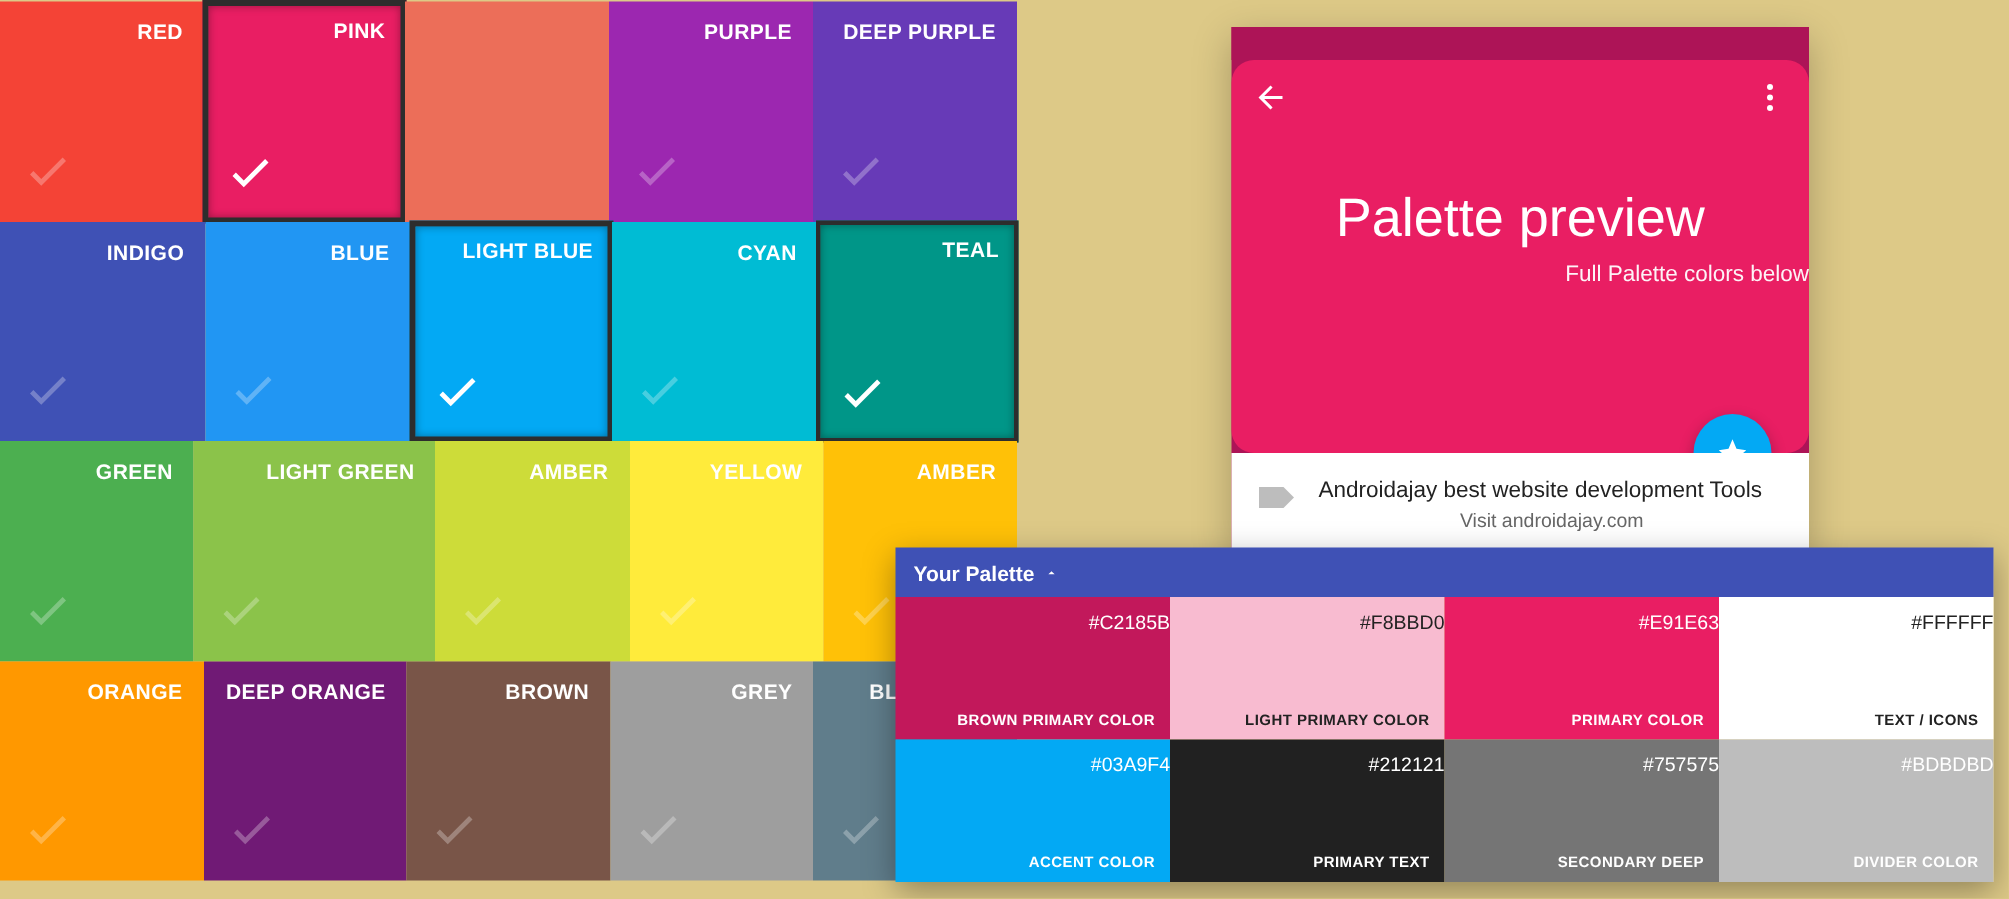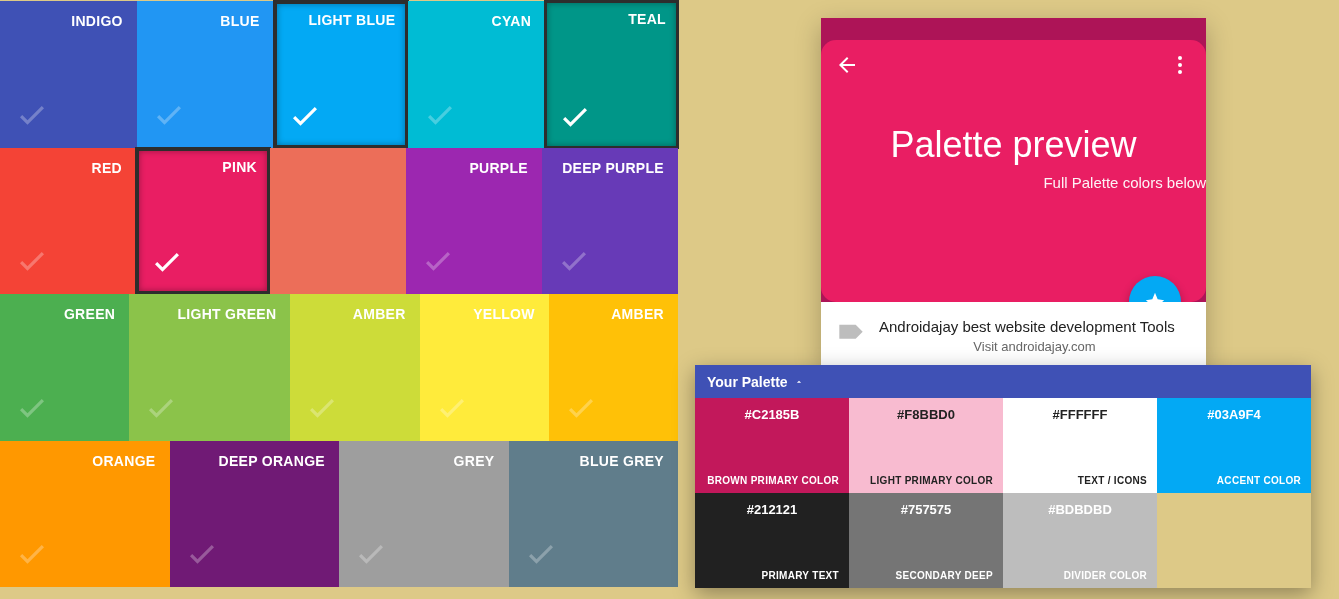--- a/index.html
+++ b/index.html
@@ -24,35 +24,64 @@
   .ptitle{color:#fff;font-size:36px;font-weight:300;}
   .psub{color:#fff;font-size:15px;margin-top:8px;opacity:.95;text-align:right;}
   .card{background:#fff;padding:16px 16px 12px 58px;position:relative;}
   .tag{position:absolute;left:16px;top:18px;width:28px;height:20px;}
   .tag svg{fill:#bdbdbd;}
   .cardline1{font-size:15px;color:#222;}
   .cardline2{font-size:13px;color:#666;text-align:center;margin-top:4px;}
   .fab{position:absolute;right:25px;top:258px;width:52px;height:52px;border-radius:50%;background:#03a9f4;display:flex;align-items:center;justify-content:center;box-shadow:0 4px 10px rgba(0,0,0,0.3);}
   .fab svg{fill:#fff;width:22px;height:22px;}
 
-  .panel{position:absolute;right:28px;bottom:11px;width:616px;box-shadow:0 6px 20px rgba(0,0,0,0.35);}
+  .panel{position:absolute;right:10px;bottom:11px;width:732px;box-shadow:0 6px 20px rgba(0,0,0,0.35);}
   .panel-head{background:#3f51b5;color:#fff;height:33px;display:flex;align-items:center;padding:0 12px;font-size:14px;font-weight:700;}
   .panel-head .chev{margin-left:6px;}
   .panel-body{display:flex;flex-wrap:wrap;}
   .pcell{width:25%;height:95px;position:relative;padding:9px 0 0 0;}
-  .pcell .hex{text-align:center;font-size:13px;font-weight:700;}
+  .pcell .hex{text-align:right;font-size:13px;font-weight:400;}
   .pcell .role{position:absolute;bottom:7px;right:10px;font-size:10px;font-weight:700;letter-spacing:.3px;}
   .pcell.dark{color:#fff;}
   .pcell.light{color:#222;}
 </style>
 </head>
 <body>
 
 <div class="grid" id="grid">
     <div class="row">
+      <div class="swatch" style="background: rgb(244, 67, 54);">
+        <div class="label">RED</div>
+        <div class="check"><svg viewBox="0 0 24 24" fill="#fff">
+            <path d="M9 16.2l-3.5-3.5L4 14.2 9 19.2 20 8.2l-1.5-1.5z"></path>
+          </svg></div>
+      </div>
+      <div class="swatch sel" style="background: rgb(233, 30, 99);">
+        <div class="label">PINK</div>
+        <div class="check"><svg viewBox="0 0 24 24" fill="#fff">
+            <path d="M9 16.2l-3.5-3.5L4 14.2 9 19.2 20 8.2l-1.5-1.5z"></path>
+          </svg></div>
+      </div>
+      <div class="swatch" style="background: rgb(236, 110, 89);">
+        <div class="label"></div>
+      </div>
+      <div class="swatch" style="background: rgb(156, 39, 176);">
+        <div class="label">PURPLE</div>
+        <div class="check"><svg viewBox="0 0 24 24" fill="#fff">
+            <path d="M9 16.2l-3.5-3.5L4 14.2 9 19.2 20 8.2l-1.5-1.5z"></path>
+          </svg></div>
+      </div>
+      <div class="swatch" style="background: rgb(103, 58, 183);">
+        <div class="label">DEEP PURPLE</div>
+        <div class="check"><svg viewBox="0 0 24 24" fill="#fff">
+            <path d="M9 16.2l-3.5-3.5L4 14.2 9 19.2 20 8.2l-1.5-1.5z"></path>
+          </svg></div>
+      </div>
+    </div>
+    <div class="row">
       <div class="swatch" style="background: rgb(63, 81, 181);">
         <div class="label">INDIGO</div>
         <div class="check"><svg viewBox="0 0 24 24" fill="#fff">
             <path d="M9 16.2l-3.5-3.5L4 14.2 9 19.2 20 8.2l-1.5-1.5z"></path>
           </svg></div>
       </div>
       <div class="swatch" style="background: rgb(33, 150, 243);">
         <div class="label">BLUE</div>
         <div class="check"><svg viewBox="0 0 24 24" fill="#fff">
             <path d="M9 16.2l-3.5-3.5L4 14.2 9 19.2 20 8.2l-1.5-1.5z"></path>
@@ -71,49 +100,20 @@
           </svg></div>
       </div>
       <div class="swatch sel" style="background: rgb(0, 150, 136); border-width: 3px;">
         <div class="label">TEAL</div>
         <div class="check"><svg viewBox="0 0 24 24" fill="#fff">
             <path d="M9 16.2l-3.5-3.5L4 14.2 9 19.2 20 8.2l-1.5-1.5z"></path>
           </svg></div>
       </div>
     </div>
     <div class="row">
-      <div class="swatch" style="background: rgb(244, 67, 54);">
-        <div class="label">RED</div>
-        <div class="check"><svg viewBox="0 0 24 24" fill="#fff">
-            <path d="M9 16.2l-3.5-3.5L4 14.2 9 19.2 20 8.2l-1.5-1.5z"></path>
-          </svg></div>
-      </div>
-      <div class="swatch sel" style="background: rgb(233, 30, 99);">
-        <div class="label">PINK</div>
-        <div class="check"><svg viewBox="0 0 24 24" fill="#fff">
-            <path d="M9 16.2l-3.5-3.5L4 14.2 9 19.2 20 8.2l-1.5-1.5z"></path>
-          </svg></div>
-      </div>
-      <div class="swatch" style="background: rgb(236, 110, 89);">
-        <div class="label"></div>
-      </div>
-      <div class="swatch" style="background: rgb(156, 39, 176);">
-        <div class="label">PURPLE</div>
-        <div class="check"><svg viewBox="0 0 24 24" fill="#fff">
-            <path d="M9 16.2l-3.5-3.5L4 14.2 9 19.2 20 8.2l-1.5-1.5z"></path>
-          </svg></div>
-      </div>
-      <div class="swatch" style="background: rgb(103, 58, 183);">
-        <div class="label">DEEP PURPLE</div>
-        <div class="check"><svg viewBox="0 0 24 24" fill="#fff">
-            <path d="M9 16.2l-3.5-3.5L4 14.2 9 19.2 20 8.2l-1.5-1.5z"></path>
-          </svg></div>
-      </div>
-    </div>
-    <div class="row">
       <div class="swatch" style="background: rgb(76, 175, 80);">
         <div class="label">GREEN</div>
         <div class="check"><svg viewBox="0 0 24 24" fill="#fff">
             <path d="M9 16.2l-3.5-3.5L4 14.2 9 19.2 20 8.2l-1.5-1.5z"></path>
           </svg></div>
       </div>
       <div class="swatch" style="background: rgb(139, 195, 74); padding-left: 32px;">
         <div class="label">LIGHT GREEN</div>
         <div class="check"><svg viewBox="0 0 24 24" fill="#fff">
             <path d="M9 16.2l-3.5-3.5L4 14.2 9 19.2 20 8.2l-1.5-1.5z"></path>
@@ -140,20 +140,26 @@
     </div>
     <div class="row">
       <div class="swatch" style="background: rgb(255, 152, 0);">
         <div class="label">ORANGE</div>
         <div class="check"><svg viewBox="0 0 24 24" fill="#fff">
             <path d="M9 16.2l-3.5-3.5L4 14.2 9 19.2 20 8.2l-1.5-1.5z"></path>
           </svg></div>
       </div>
       <div class="swatch" style="background: #701a75;">
         <div class="label">DEEP ORANGE</div>
+        <div class="check"><svg viewBox="0 0 24 24" fill="#fff">
+            <path d="M9 16.2l-3.5-3.5L4 14.2 9 19.2 20 8.2l-1.5-1.5z"></path>
+          </svg></div>
+      </div>
+      <div class="swatch" style="background: rgb(121, 85, 72);">
+        <div class="label">BROWN</div>
         <div class="check"><svg viewBox="0 0 24 24" fill="#fff">
             <path d="M9 16.2l-3.5-3.5L4 14.2 9 19.2 20 8.2l-1.5-1.5z"></path>
           </svg></div>
       </div>
       <div class="swatch" style="background: rgb(158, 158, 158);">
         <div class="label">GREY</div>
         <div class="check"><svg viewBox="0 0 24 24" fill="#fff">
             <path d="M9 16.2l-3.5-3.5L4 14.2 9 19.2 20 8.2l-1.5-1.5z"></path>
           </svg></div>
       </div>
@@ -215,20 +221,24 @@
   </div>
   <div class="panel-body" id="panel-body">
       <div class="pcell dark" style="background: rgb(194, 24, 91);">
         <div class="hex">#C2185B</div>
         <div class="role">BROWN PRIMARY COLOR</div>
       </div>
       <div class="pcell light" style="background: rgb(248, 187, 208);">
         <div class="hex">#F8BBD0</div>
         <div class="role">LIGHT PRIMARY COLOR</div>
       </div>
+      <div class="pcell dark" style="background: rgb(233, 30, 99);">
+        <div class="hex">#E91E63</div>
+        <div class="role">PRIMARY COLOR</div>
+      </div>
       <div class="pcell light" style="background: rgb(255, 255, 255);">
         <div class="hex">#FFFFFF</div>
         <div class="role">TEXT / ICONS</div>
       </div>
       <div class="pcell dark" style="background: rgb(3, 169, 244);">
         <div class="hex">#03A9F4</div>
         <div class="role">ACCENT COLOR</div>
       </div>
       <div class="pcell dark" style="background: rgb(33, 33, 33);">
         <div class="hex">#212121</div>

